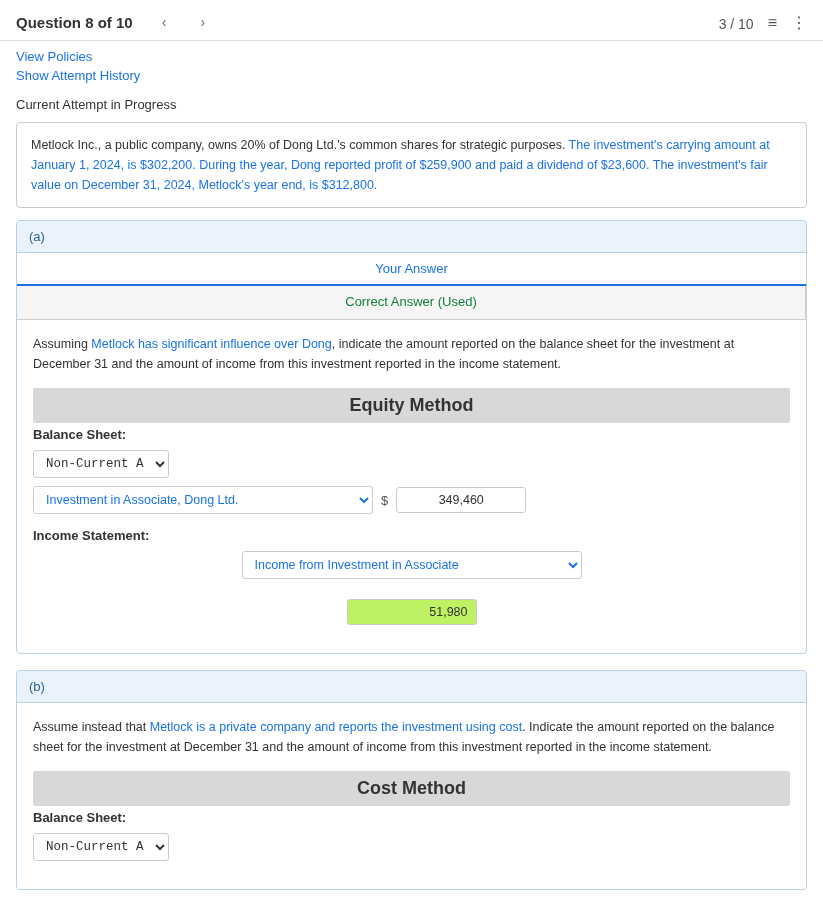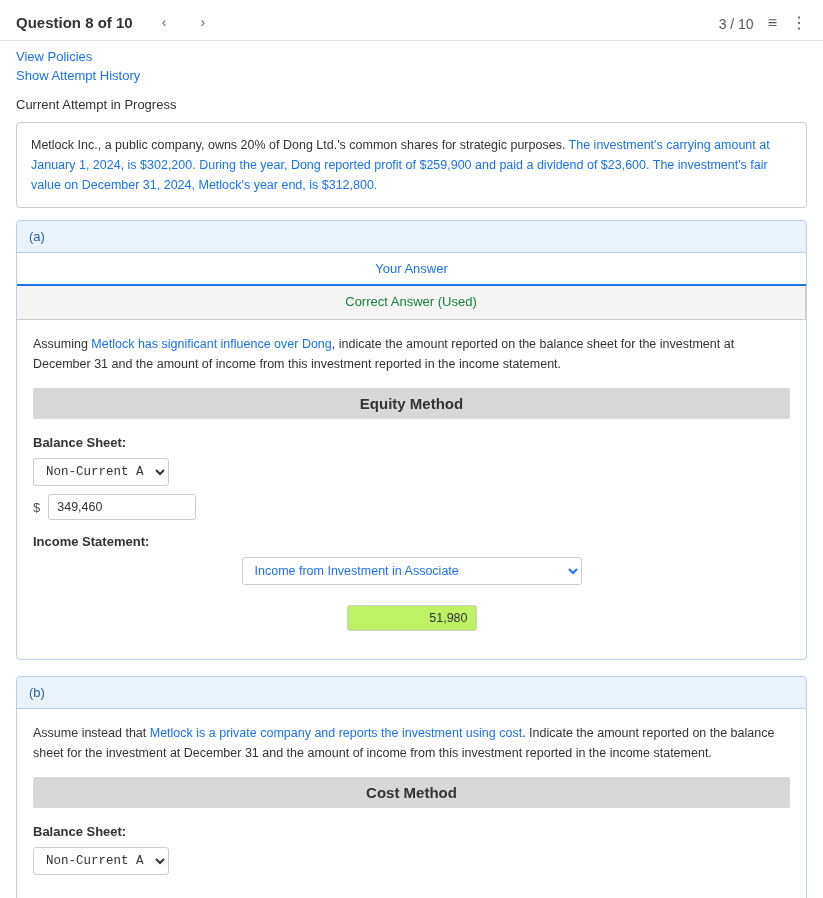--- a/index.html
+++ b/index.html
@@ -147,24 +147,24 @@
     }
 
     .section-question-text span.highlight {
       color: #1a73e8;
     }
 
     .method-header {
       background: #d8d8d8;
       padding: 7px 19px;
       font-weight: bold;
-      font-size: 15px;
+      font-size: 18px;
       text-align: center;
       border-radius: 2px;
-      margin-bottom: 16px;
+      margin-bottom: 4px;
     }
 
     .field-group {
       margin-bottom: 14px;
     }
 
     .field-label {
       font-weight: bold;
       font-size: 13px;
       margin-bottom: 8px;
@@ -200,22 +200,22 @@
     .dollar-sign {
       font-size: 13px;
       color: #555;
     }
 
     .value-input {
       border: 1px solid #ccc;
       border-radius: 3px;
       padding: 5px 8px;
       font-size: 12.5px;
-      width: 148px;
-      text-align: left;
+      width: 130px;
+      text-align: center;
       color: #333;
       background: #fff;
     }
 
     .income-row {
       display: flex;
       align-items: center;
       gap: 20px;
       flex-direction: column;
     }
@@ -289,20 +289,23 @@
       <div class="field-label">Balance Sheet:</div>
 
       <div class="dropdown-row">
         <select class="dropdown dropdown-sm">
           <option>Non-Current Assets</option>
           <option>Current Assets</option>
         </select>
       </div>
 
       <div class="dropdown-row">
+        <select class="dropdown dropdown-md">
+          <option>Investment in Associate, Dong Ltd.</option>
+        </select>
         <span class="dollar-sign">$</span>
         <input type="text" class="value-input" value="349,460" style="">
       </div>
     </div>
 
     <div class="field-group">
       <div class="field-label">Income Statement:</div>
 
       <div class="income-row">
         <select class="dropdown income-dropdown">

